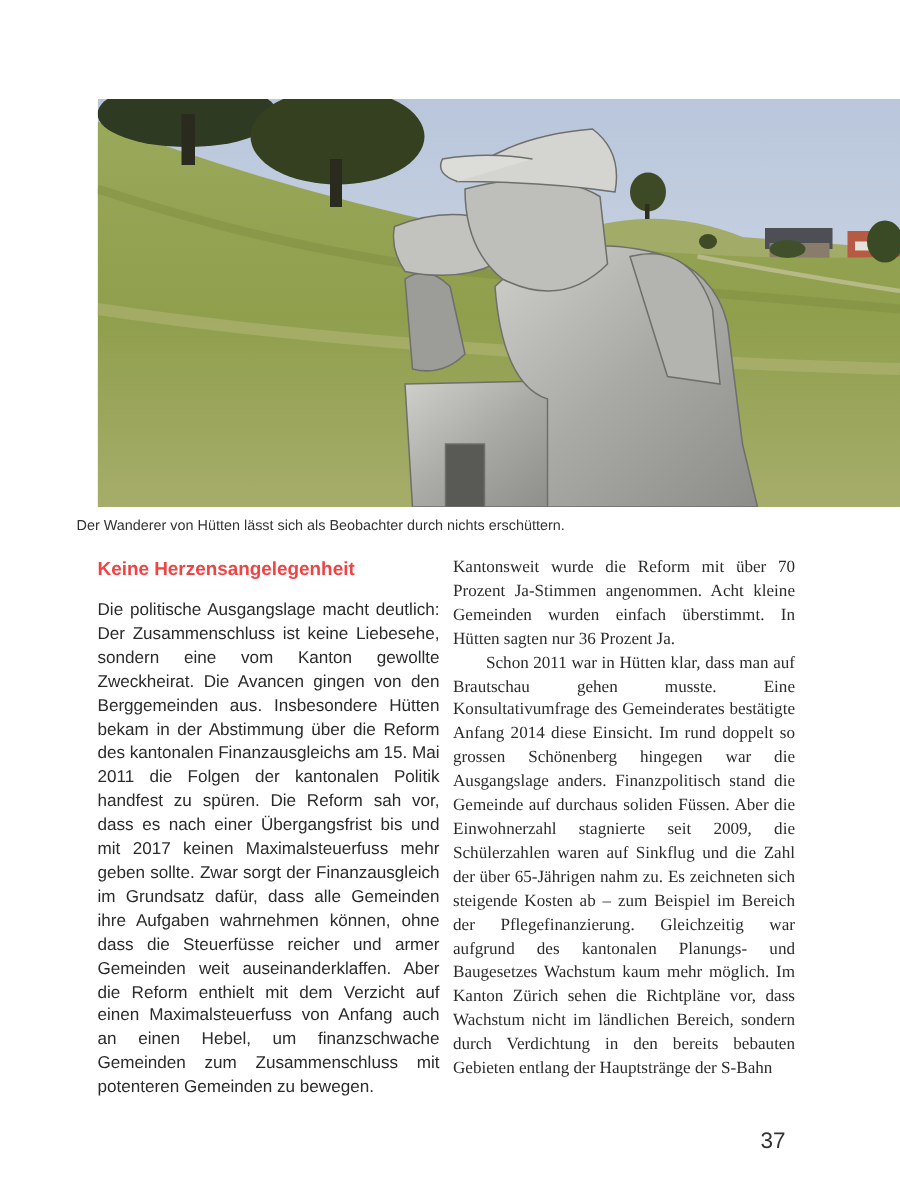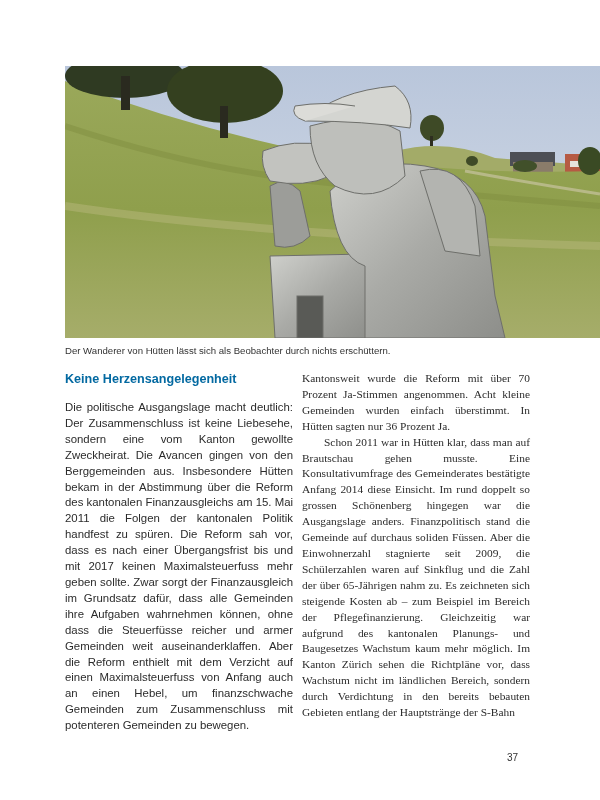--- a/index.html
+++ b/index.html
@@ -5,38 +5,38 @@
   html, body { margin: 0; padding: 0; }
   body {
     width: 600px; height: 800px; background: #ffffff; position: relative; overflow: hidden;
     font-family: "Liberation Sans", "DejaVu Sans", sans-serif; color: #2a2a2a;
   }
   .photo {
     position: absolute; left: 65px; top: 66px; width: 535px; height: 272px; overflow: hidden;
   }
   .photo svg { display: block; width: 100%; height: 100%; }
   .caption {
-    position: absolute; left: 65px; top: 344px; width: 530px;
+    position: absolute; left: 51px; top: 344px; width: 530px;
     font-size: 9.6px; line-height: 13px; color: #333;
   }
   .col {
     position: absolute; top: 371px; width: 228px;
     font-size: 11.4px; line-height: 15.9px; color: #2b2b2b;
     text-align: justify; hyphens: manual;
   }
   .col.left { left: 65px; }
   .col.right { left: 302px; font-family: Liberation Serif, serif; }
   .heading {
-    font-weight: bold; color: #0369a1; font-size: 12.6px; line-height: 17px;
+    font-weight: bold; color: #ef4444; font-size: 12.6px; line-height: 17px;
     margin: 0 0 12px 0; text-align: left;
   }
   .col p { margin: 0; }
   .col p.indent { text-indent: 22px; }
   .page-number {
-    position: absolute; left: 507px; top: 752px; font-size: 10px; color: #333;
+    position: absolute; left: 507px; top: 752px; font-size: 15px; color: #333;
   }
 </style>
 </head>
 <body>
 
 <div class="photo" title="Wooden carved statue of a hiker looking through binoculars in a grassy landscape with trees and houses">
   <svg viewBox="0 0 535 272" preserveAspectRatio="none">
     <defs>
       <linearGradient id="sky" x1="0" y1="0" x2="0" y2="1">
         <stop offset="0" stop-color="#b9c6db"></stop>

